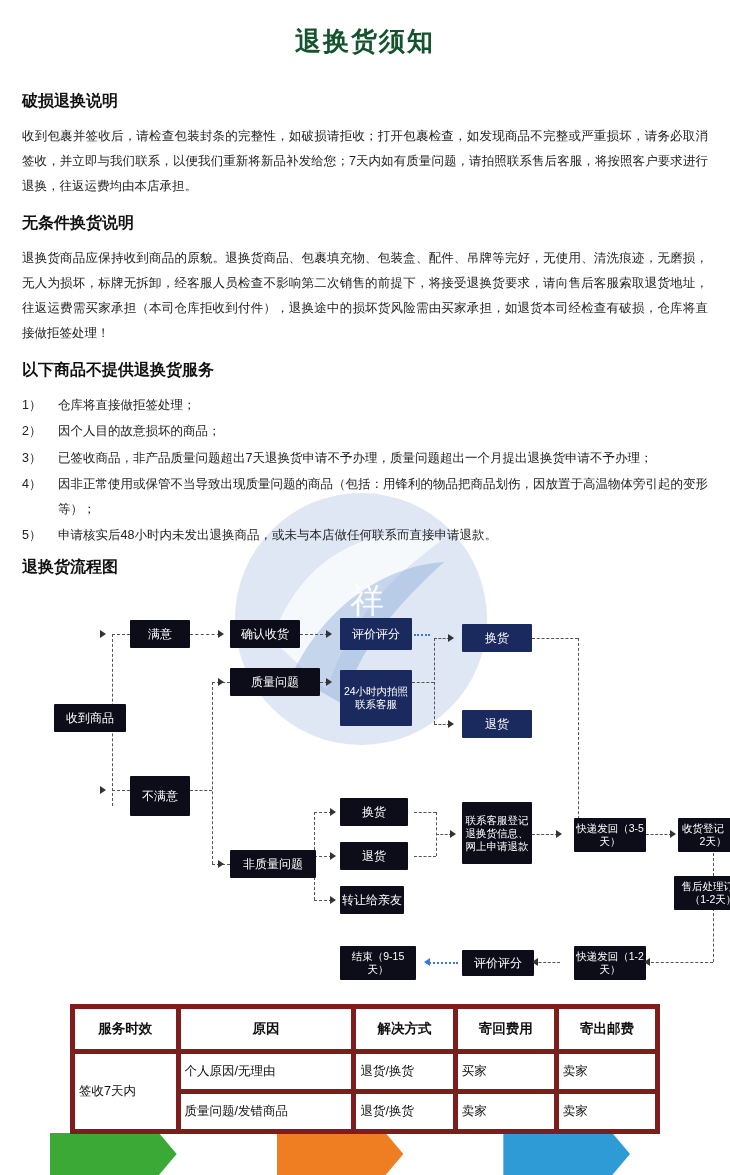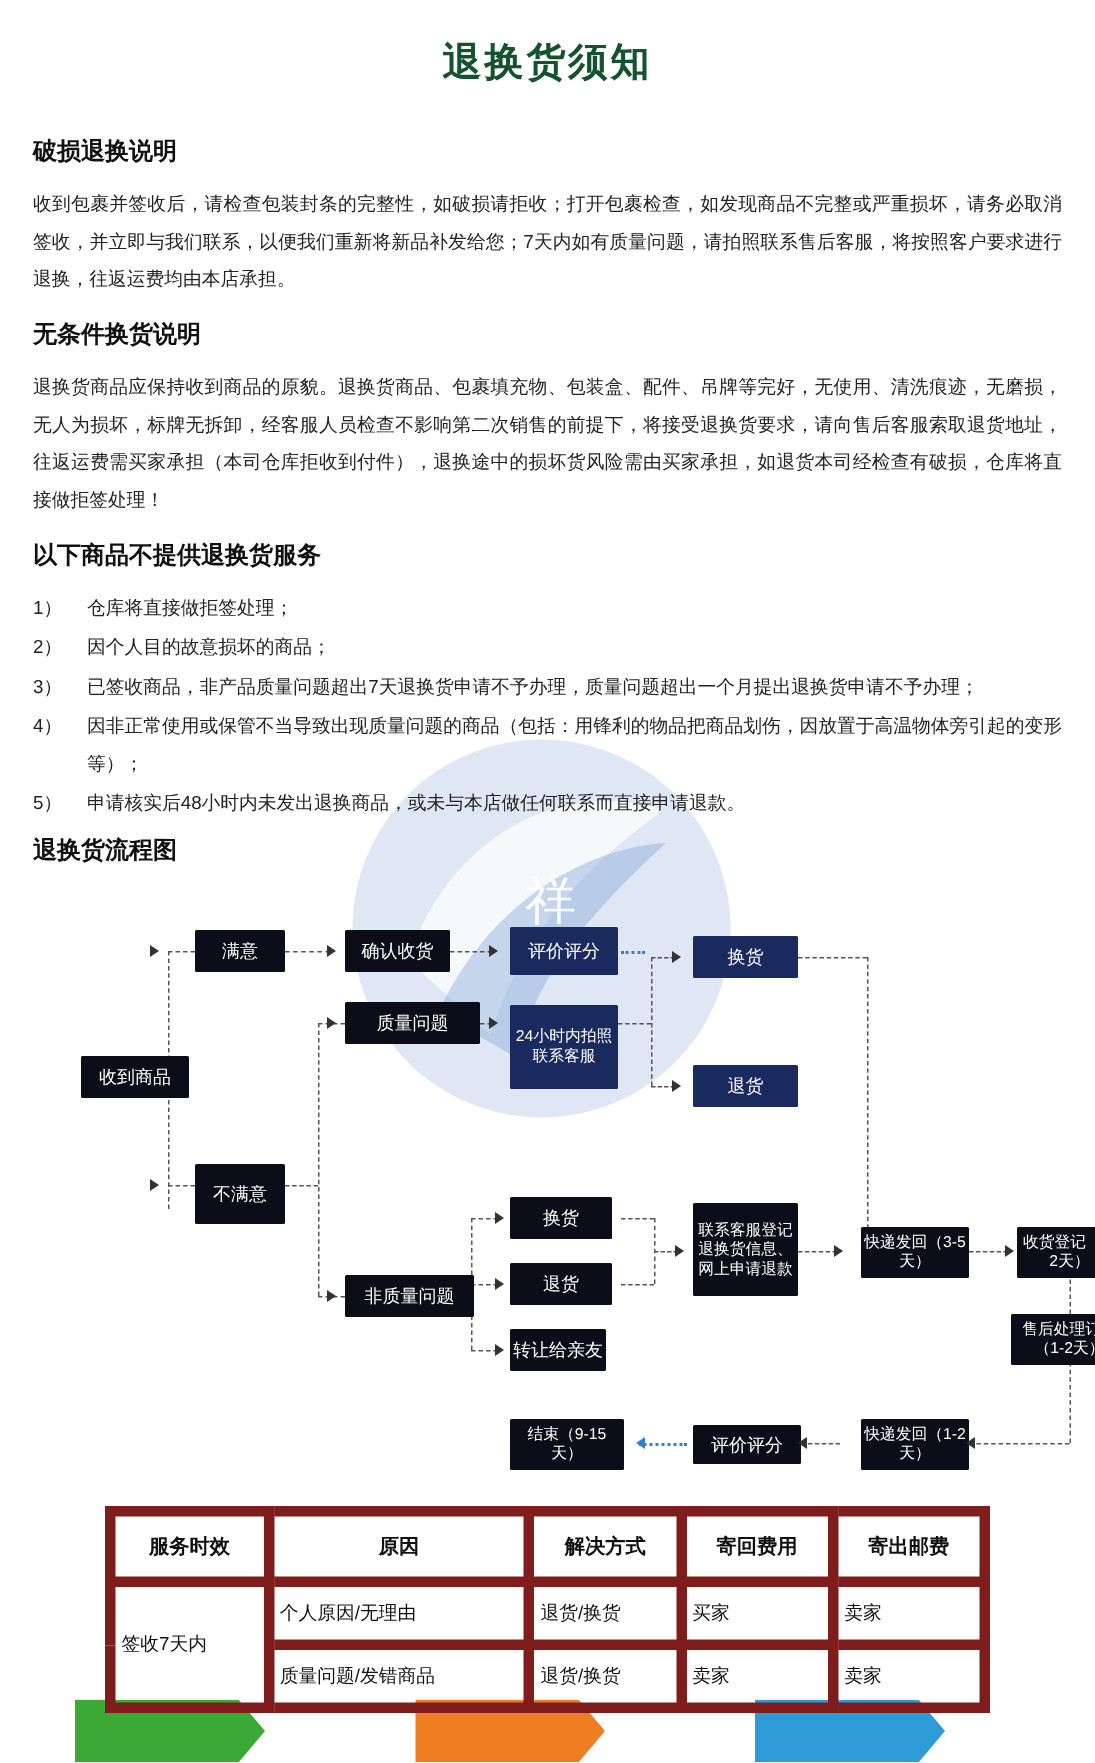--- a/index.html
+++ b/index.html
@@ -128,21 +128,21 @@
   .arrow.blue { border-left-color: #3b7bd4; }
 
   
   .tbl-wrap { padding: 14px 48px 0 48px; }
   table.svc {
     width: 100%;
     border-collapse: collapse;
     font-size: 12.5px;
   }
   table.svc th, table.svc td {
-    border: 7px solid #7f1d1d;
+    border: 5px solid #7f1d1d;
     padding: 9px 4px;
     font-weight: normal;
     color: #111;
   }
   table.svc th {
     font-weight: bold;
     font-size: 13.5px;
     padding: 11px 4px;
   }
   td.buyer-red { color: #e8392b; font-weight: bold; }

